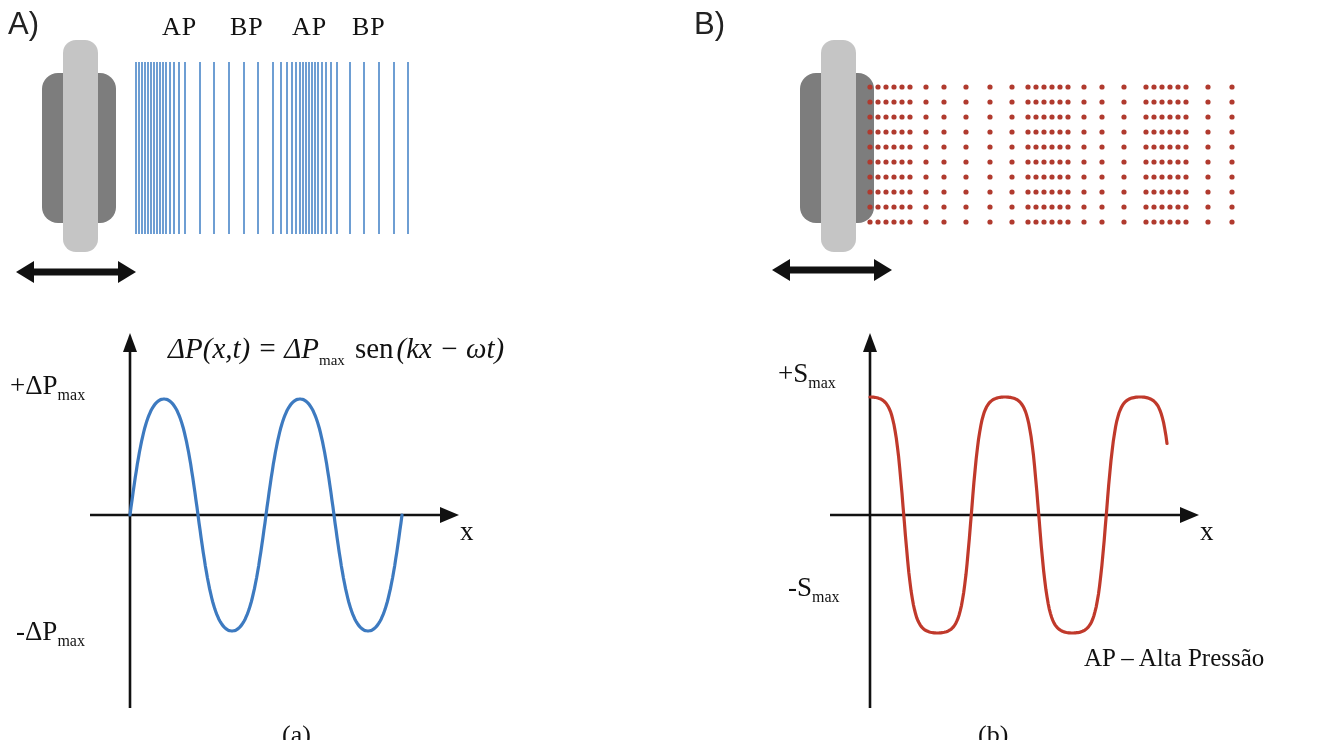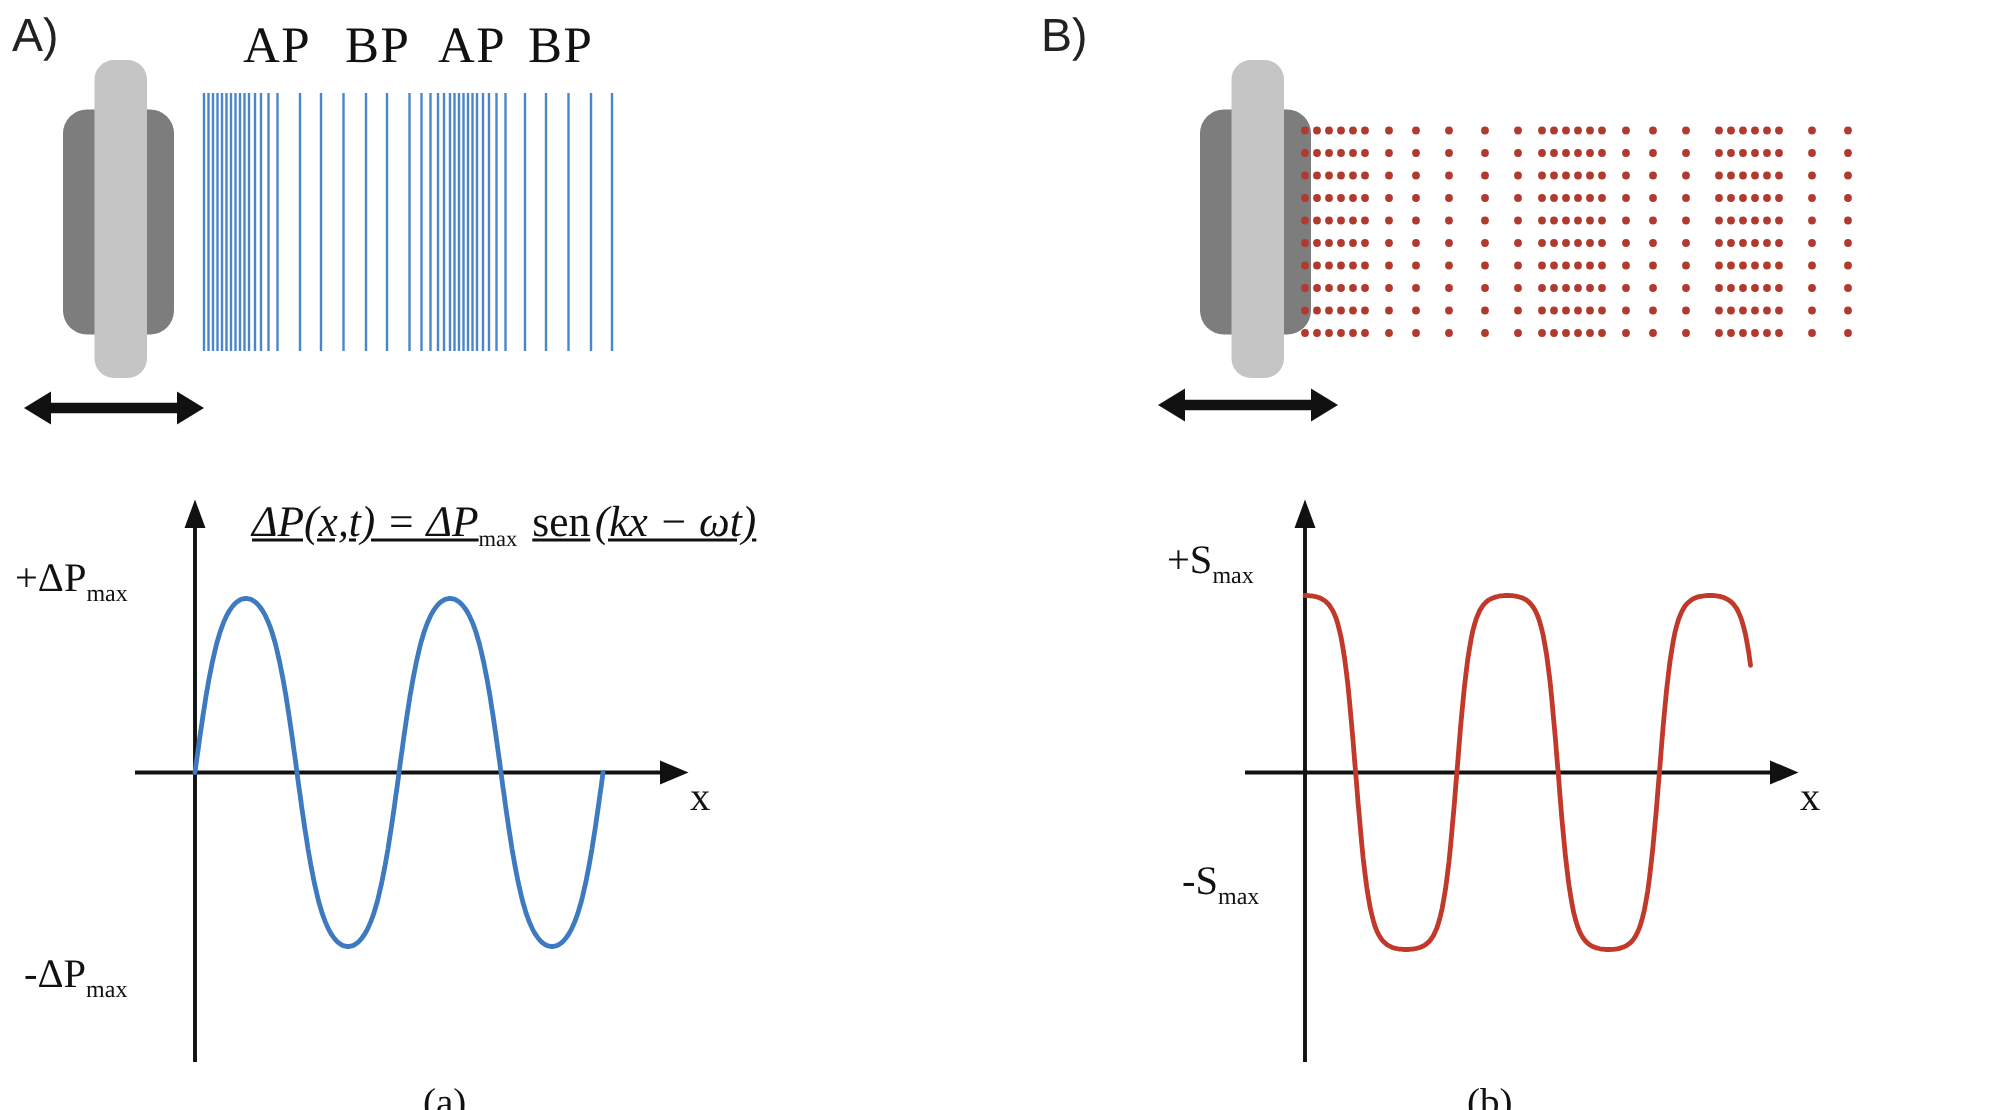--- a/index.html
+++ b/index.html
@@ -1,24 +1,24 @@
 <!DOCTYPE html>
 <html><head>
 <meta charset="utf-8">
 <style>
   html,body{margin:0;padding:0;background:#ffffff;}
   .page{position:relative;width:1338px;height:740px;background:#ffffff;overflow:hidden;
         font-family:"Liberation Serif", serif;color:#111;}
   .panel-label{position:absolute;font-family:"Liberation Sans", sans-serif;font-size:31px;color:#222;}
-  .plabel{position:absolute;font-size:34px;letter-spacing:1px;}
+  .plabel{position:absolute;font-size:26px;letter-spacing:1px;}
   .speaker{position:absolute;width:82px;height:215px;}
   .sp-body{position:absolute;left:4px;top:33px;width:74px;height:150px;border-radius:16px;background:#7d7d7d;}
   .sp-bar{position:absolute;left:25px;top:0;width:35px;height:212px;border-radius:13px;background:#c5c5c5;}
   svg{position:absolute;overflow:visible;}
-  .equation{position:absolute;font-size:29px;font-style:italic;white-space:nowrap;text-decoration:underline;}
+  .equation{position:absolute;font-size:29px;font-style:italic;white-space:nowrap;}
   .equation sub{font-style:normal;font-size:15px;}
   .equation .fn{font-style:normal;margin:0 3px 0 10px;}
   .ylabel{position:absolute;font-size:27px;white-space:nowrap;}
   .ylabel sub{font-size:16px;}
   .xlabel{position:absolute;font-size:27px;}
   .legend{position:absolute;font-size:25px;line-height:35px;white-space:nowrap;}
   .caption{position:absolute;height:20px;overflow:hidden;font-size:26px;}
 </style>
 </head>
 <body>
@@ -95,21 +95,21 @@
   <path d="M52.0 185.0 L53.0 177.3 L54.1 169.7 L55.1 162.2 L56.2 154.8 L57.2 147.7 L58.3 140.9 L59.3 134.3 L60.4 128.1 L61.4 122.3 L62.5 116.8 L63.5 111.6 L64.6 106.9 L65.6 102.5 L66.6 98.5 L67.7 94.8 L68.7 91.4 L69.8 88.3 L70.8 85.6 L71.9 83.1 L72.9 80.8 L74.0 78.8 L75.0 77.1 L76.1 75.5 L77.1 74.1 L78.2 72.9 L79.2 71.9 L80.2 71.1 L81.3 70.4 L82.3 69.8 L83.4 69.4 L84.4 69.2 L85.5 69.0 L86.5 69.0 L87.6 69.2 L88.6 69.4 L89.7 69.8 L90.7 70.4 L91.8 71.1 L92.8 71.9 L93.8 72.9 L94.9 74.1 L95.9 75.5 L97.0 77.1 L98.0 78.8 L99.1 80.8 L100.1 83.1 L101.2 85.6 L102.2 88.3 L103.3 91.4 L104.3 94.8 L105.4 98.5 L106.4 102.5 L107.4 106.9 L108.5 111.6 L109.5 116.8 L110.6 122.3 L111.6 128.1 L112.7 134.3 L113.7 140.9 L114.8 147.7 L115.8 154.8 L116.9 162.2 L117.9 169.7 L119.0 177.3 L120.0 185.0 L121.0 192.7 L122.1 200.3 L123.1 207.8 L124.2 215.2 L125.2 222.3 L126.3 229.1 L127.3 235.7 L128.4 241.9 L129.4 247.7 L130.5 253.2 L131.5 258.4 L132.6 263.1 L133.6 267.5 L134.6 271.5 L135.7 275.2 L136.7 278.6 L137.8 281.7 L138.8 284.4 L139.9 286.9 L140.9 289.2 L142.0 291.2 L143.0 292.9 L144.1 294.5 L145.1 295.9 L146.2 297.1 L147.2 298.1 L148.2 298.9 L149.3 299.6 L150.3 300.2 L151.4 300.6 L152.4 300.8 L153.5 301.0 L154.5 301.0 L155.6 300.8 L156.6 300.6 L157.7 300.2 L158.7 299.6 L159.8 298.9 L160.8 298.1 L161.8 297.1 L162.9 295.9 L163.9 294.5 L165.0 292.9 L166.0 291.2 L167.1 289.2 L168.1 286.9 L169.2 284.4 L170.2 281.7 L171.3 278.6 L172.3 275.2 L173.4 271.5 L174.4 267.5 L175.4 263.1 L176.5 258.4 L177.5 253.2 L178.6 247.7 L179.6 241.9 L180.7 235.7 L181.7 229.1 L182.8 222.3 L183.8 215.2 L184.9 207.8 L185.9 200.3 L187.0 192.7 L188.0 185.0 L189.0 177.3 L190.1 169.7 L191.1 162.2 L192.2 154.8 L193.2 147.7 L194.3 140.9 L195.3 134.3 L196.4 128.1 L197.4 122.3 L198.5 116.8 L199.5 111.6 L200.6 106.9 L201.6 102.5 L202.6 98.5 L203.7 94.8 L204.7 91.4 L205.8 88.3 L206.8 85.6 L207.9 83.1 L208.9 80.8 L210.0 78.8 L211.0 77.1 L212.1 75.5 L213.1 74.1 L214.2 72.9 L215.2 71.9 L216.2 71.1 L217.3 70.4 L218.3 69.8 L219.4 69.4 L220.4 69.2 L221.5 69.0 L222.5 69.0 L223.6 69.2 L224.6 69.4 L225.7 69.8 L226.7 70.4 L227.8 71.1 L228.8 71.9 L229.8 72.9 L230.9 74.1 L231.9 75.5 L233.0 77.1 L234.0 78.8 L235.1 80.8 L236.1 83.1 L237.2 85.6 L238.2 88.3 L239.3 91.4 L240.3 94.8 L241.4 98.5 L242.4 102.5 L243.4 106.9 L244.5 111.6 L245.5 116.8 L246.6 122.3 L247.6 128.1 L248.7 134.3 L249.7 140.9 L250.8 147.7 L251.8 154.8 L252.9 162.2 L253.9 169.7 L255.0 177.3 L256.0 185.0 L257.0 192.7 L258.1 200.3 L259.1 207.8 L260.2 215.2 L261.2 222.3 L262.3 229.1 L263.3 235.7 L264.4 241.9 L265.4 247.7 L266.5 253.2 L267.5 258.4 L268.6 263.1 L269.6 267.5 L270.6 271.5 L271.7 275.2 L272.7 278.6 L273.8 281.7 L274.8 284.4 L275.9 286.9 L276.9 289.2 L278.0 291.2 L279.0 292.9 L280.1 294.5 L281.1 295.9 L282.2 297.1 L283.2 298.1 L284.2 298.9 L285.3 299.6 L286.3 300.2 L287.4 300.6 L288.4 300.8 L289.5 301.0 L290.5 301.0 L291.6 300.8 L292.6 300.6 L293.7 300.2 L294.7 299.6 L295.8 298.9 L296.8 298.1 L297.8 297.1 L298.9 295.9 L299.9 294.5 L301.0 292.9 L302.0 291.2 L303.1 289.2 L304.1 286.9 L305.2 284.4 L306.2 281.7 L307.3 278.6 L308.3 275.2 L309.4 271.5 L310.4 267.5 L311.4 263.1 L312.5 258.4 L313.5 253.2 L314.6 247.7 L315.6 241.9 L316.7 235.7 L317.7 229.1 L318.8 222.3 L319.8 215.2 L320.9 207.8 L321.9 200.3 L323.0 192.7 L324.0 185.0 " fill="none" stroke="#3d7ac0" stroke-width="3.2" stroke-linecap="round"></path>
     </svg>
 
   <div class="equation" style="left:168px;top:332px">
     <span>ΔP(x,t) = ΔP</span><sub>max</sub><span class="fn">sen</span><span>(kx − ωt)</span>
   </div>
 
   <div class="ylabel" style="left:10px;top:370px">
     <span>+ΔP</span><sub>max</sub>
   </div>
-  <div class="ylabel" style="left:16px;top:634px">
+  <div class="ylabel" style="left:16px;top:616px">
     <span>-ΔP</span><sub>max</sub>
   </div>
   <div class="xlabel" style="left:460px;top:516px">x</div>
 
   <div class="caption" style="left:282px;top:720px">(a)</div>
 
   <div class="panel-label" style="left:694px;top:6px">B)</div>
 
   <div class="speaker" style="left:796px;top:40px">
     <div class="sp-body"></div>
@@ -418,15 +418,16 @@
     <span>+S</span><sub>max</sub>
   </div>
   <div class="ylabel" style="left:788px;top:572px">
     <span>-S</span><sub>max</sub>
   </div>
   <div class="xlabel" style="left:1200px;top:516px">x</div>
 
   <div class="caption" style="left:978px;top:720px">(b)</div>
 
   <div class="legend" style="left:1084px;top:640px">
+    <div>AP – Alta Pressão</div>
   </div>
 
 </div>
 
 </body></html>

